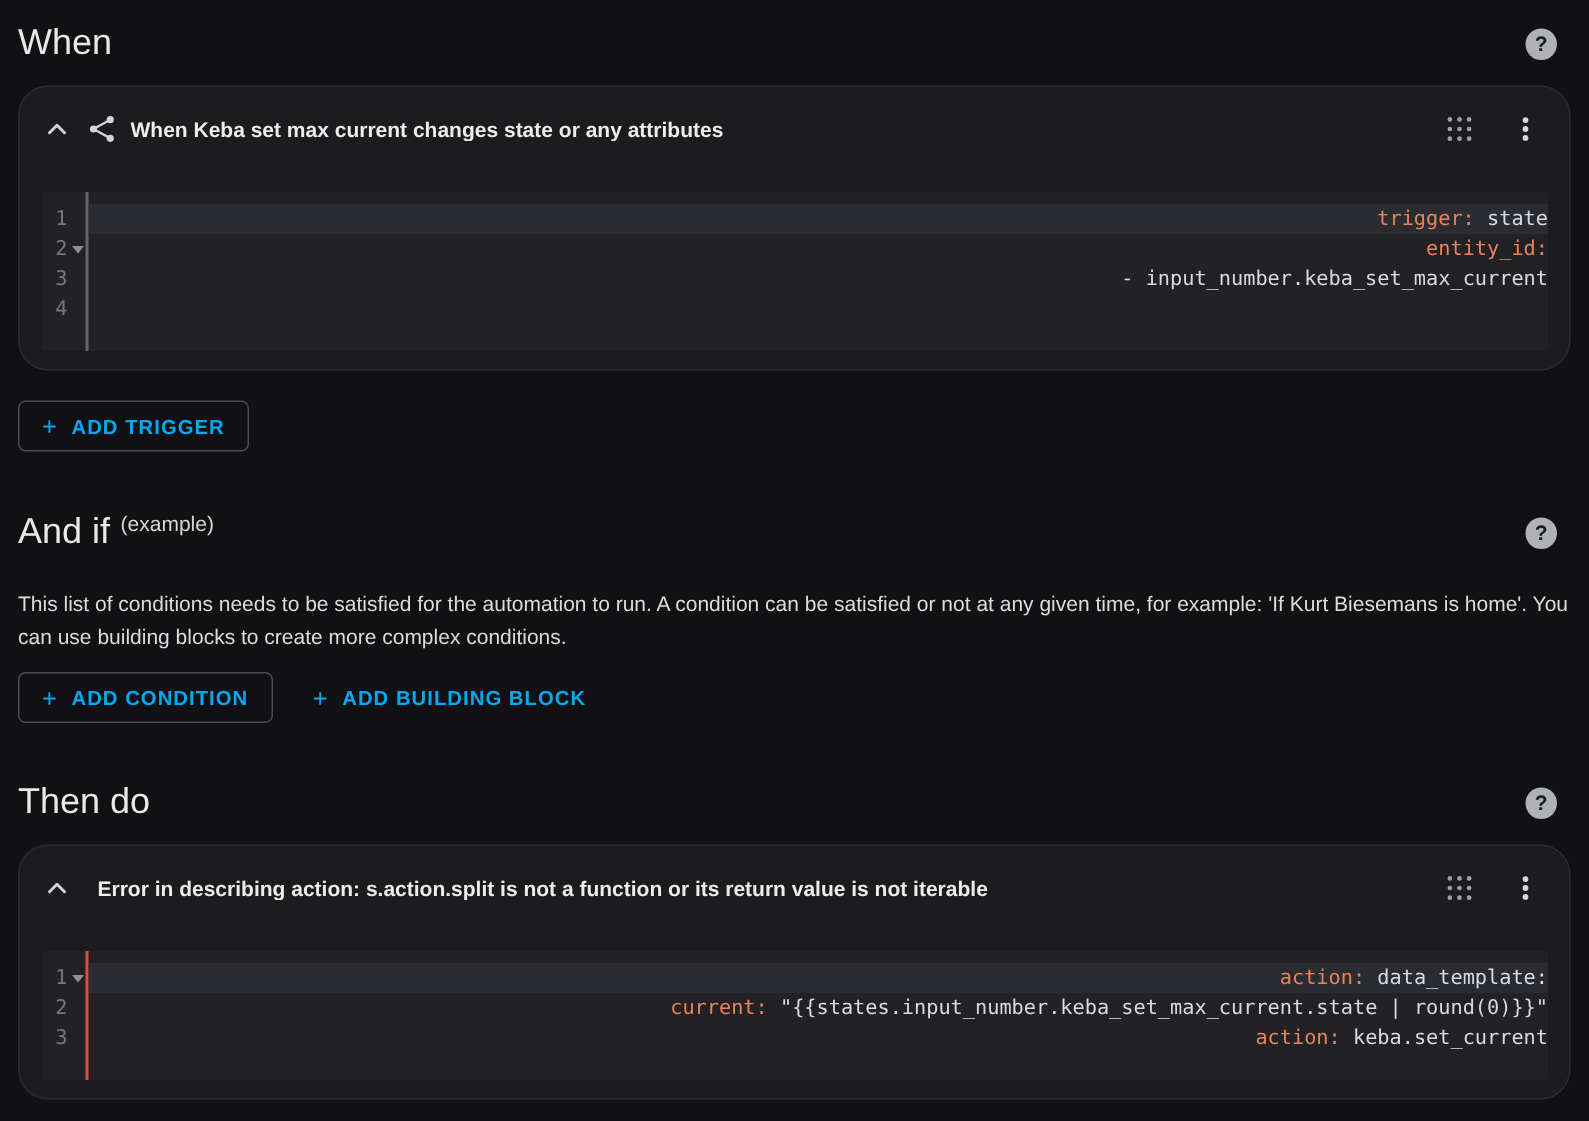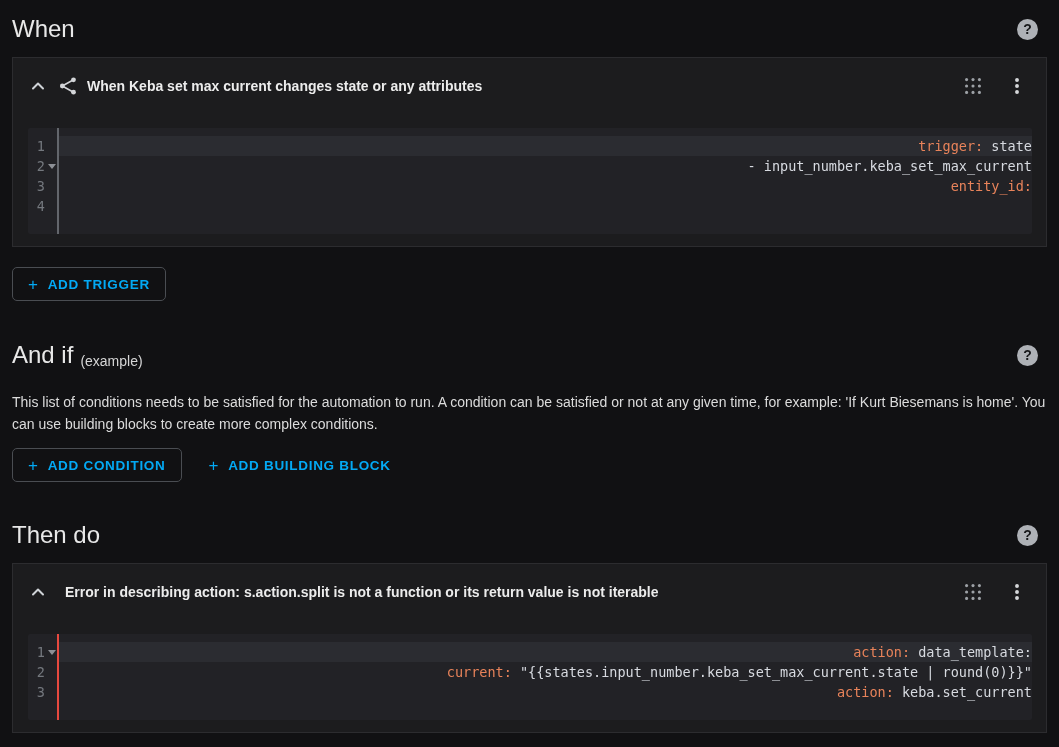--- a/index.html
+++ b/index.html
@@ -10,36 +10,36 @@
     color: #e1e1e1;
     overflow: hidden;
   }
   .page { padding: 12px 12px 0 12px; }
 
   
   .section-head {
     display: flex; align-items: center; justify-content: space-between;
     height: 34px;
   }
-  .h1 { font-size: 24px; font-weight: 400; color: #e8e8e8; display: flex; align-items: flex-end; }
+  .h1 { font-size: 24px; font-weight: 400; color: #e8e8e8; display: flex; align-items: flex-start; }
   .optional { font-size: 14px; color: #d6d6d6; margin-left: 7px; font-weight: 400; }
   .help-btn {
     width: 21px; height: 21px; border-radius: 50%;
     background: #aeb1b6; color: #17181a;
     display: flex; align-items: center; justify-content: center;
     font-size: 14px; font-weight: 700; border: none; cursor: pointer;
     margin-right: 9px; flex: 0 0 auto;
     font-family: inherit;
   }
 
   
   .card {
     background: #1c1c1e;
     border: 1px solid #2c2c2f;
-    border-radius: 0;
+    border-radius: 20px;
     margin-top: 11px;
   }
   .card-header { display: flex; align-items: center; height: 56px; padding: 0 10px 0 6px; }
   .icon-btn {
     width: 38px; height: 38px; border-radius: 50%;
     background: transparent; border: none; cursor: pointer;
     display: flex; align-items: center; justify-content: center;
     flex: 0 0 auto;
   }
   .card-title { font-size: 14px; font-weight: 700; color: #ececec; margin-left: 8px; flex: 1 1 auto;
@@ -158,22 +158,22 @@
 
     <div class="editor">
       <div class="gutter">
         <div class="gnum"><span>1</span></div>
         <div class="gnum"><span>2</span><span class="fold"></span></div>
         <div class="gnum"><span>3</span></div>
         <div class="gnum"><span>4</span></div>
       </div>
       <div class="code">
         <div class="code-line active"><span></span><span class="k">trigger:</span><span> state</span></div>
+        <div class="code-line"><span></span><span class="k">entity_id:</span><span></span></div>
         <div class="code-line"><span>  </span><span class="k"></span><span>- input_number.keba_set_max_current</span></div>
-        <div class="code-line"><span></span><span class="k">entity_id:</span><span></span></div>
         <div class="code-line"><span></span><span class="k"></span><span></span></div>
       </div>
     </div>
   </div>
 
   <div class="mt-addtrigger">
     <button class="btn">
       <span class="plus">+</span>
       <span>ADD TRIGGER</span>
     </button>

